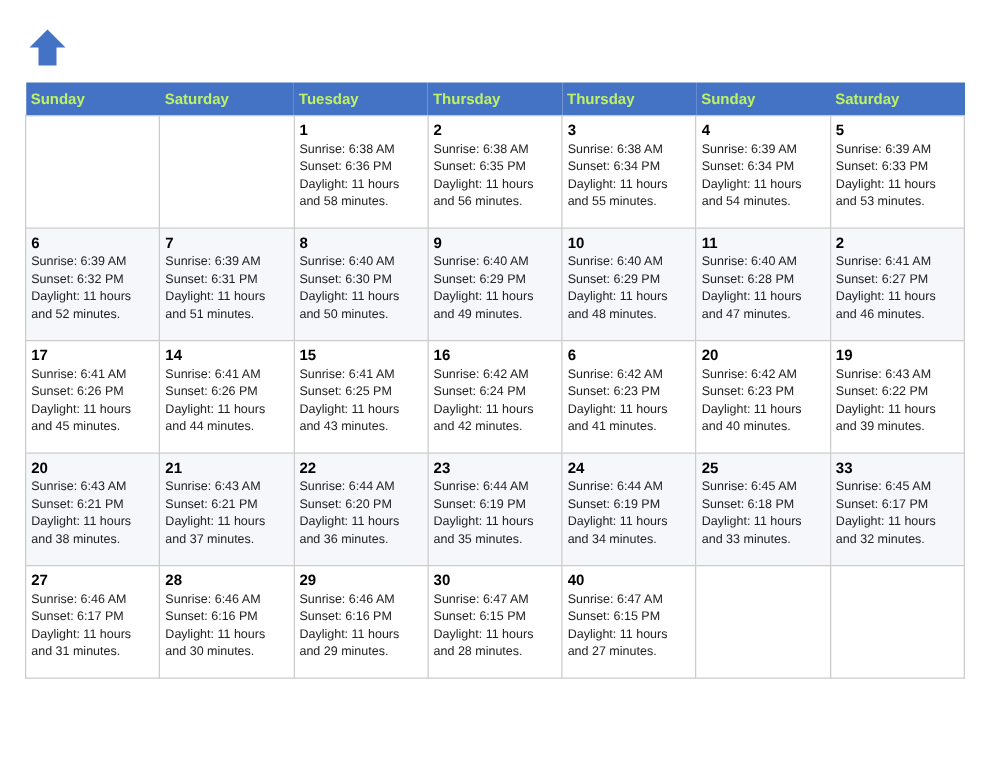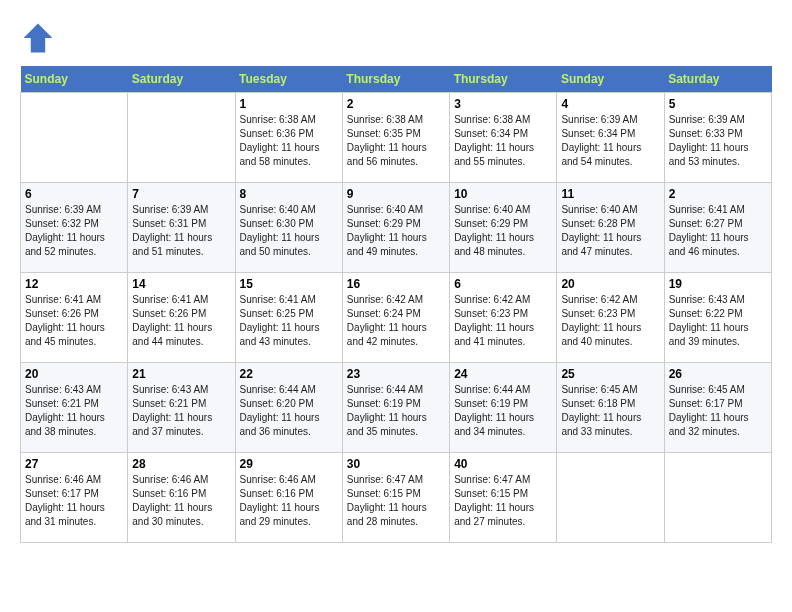--- a/index.html
+++ b/index.html
@@ -188,21 +188,21 @@
         </td>
         <td>
           <span class="day-num">2</span>
           <div class="day-info" style="white-space: pre-line;">Sunrise: 6:41 AM
 Sunset: 6:27 PM
 Daylight: 11 hours and 46 minutes.</div>
         </td>
       </tr>
       <tr>
         <td>
-          <span class="day-num">12</span>
+          <span class="day-num">17</span>
           <div class="day-info" style="white-space: pre-line;">Sunrise: 6:41 AM
 Sunset: 6:26 PM
 Daylight: 11 hours and 45 minutes.</div>
         </td>
         <td>
           <span class="day-num">14</span>
           <div class="day-info" style="white-space: pre-line;">Sunrise: 6:41 AM
 Sunset: 6:26 PM
 Daylight: 11 hours and 44 minutes.</div>
         </td>
@@ -268,21 +268,21 @@
 Sunset: 6:19 PM
 Daylight: 11 hours and 34 minutes.</div>
         </td>
         <td>
           <span class="day-num">25</span>
           <div class="day-info" style="white-space: pre-line;">Sunrise: 6:45 AM
 Sunset: 6:18 PM
 Daylight: 11 hours and 33 minutes.</div>
         </td>
         <td>
-          <span class="day-num">26</span>
+          <span class="day-num">33</span>
           <div class="day-info" style="white-space: pre-line;">Sunrise: 6:45 AM
 Sunset: 6:17 PM
 Daylight: 11 hours and 32 minutes.</div>
         </td>
       </tr>
       <tr>
         <td>
           <span class="day-num">27</span>
           <div class="day-info" style="white-space: pre-line;">Sunrise: 6:46 AM
 Sunset: 6:17 PM

